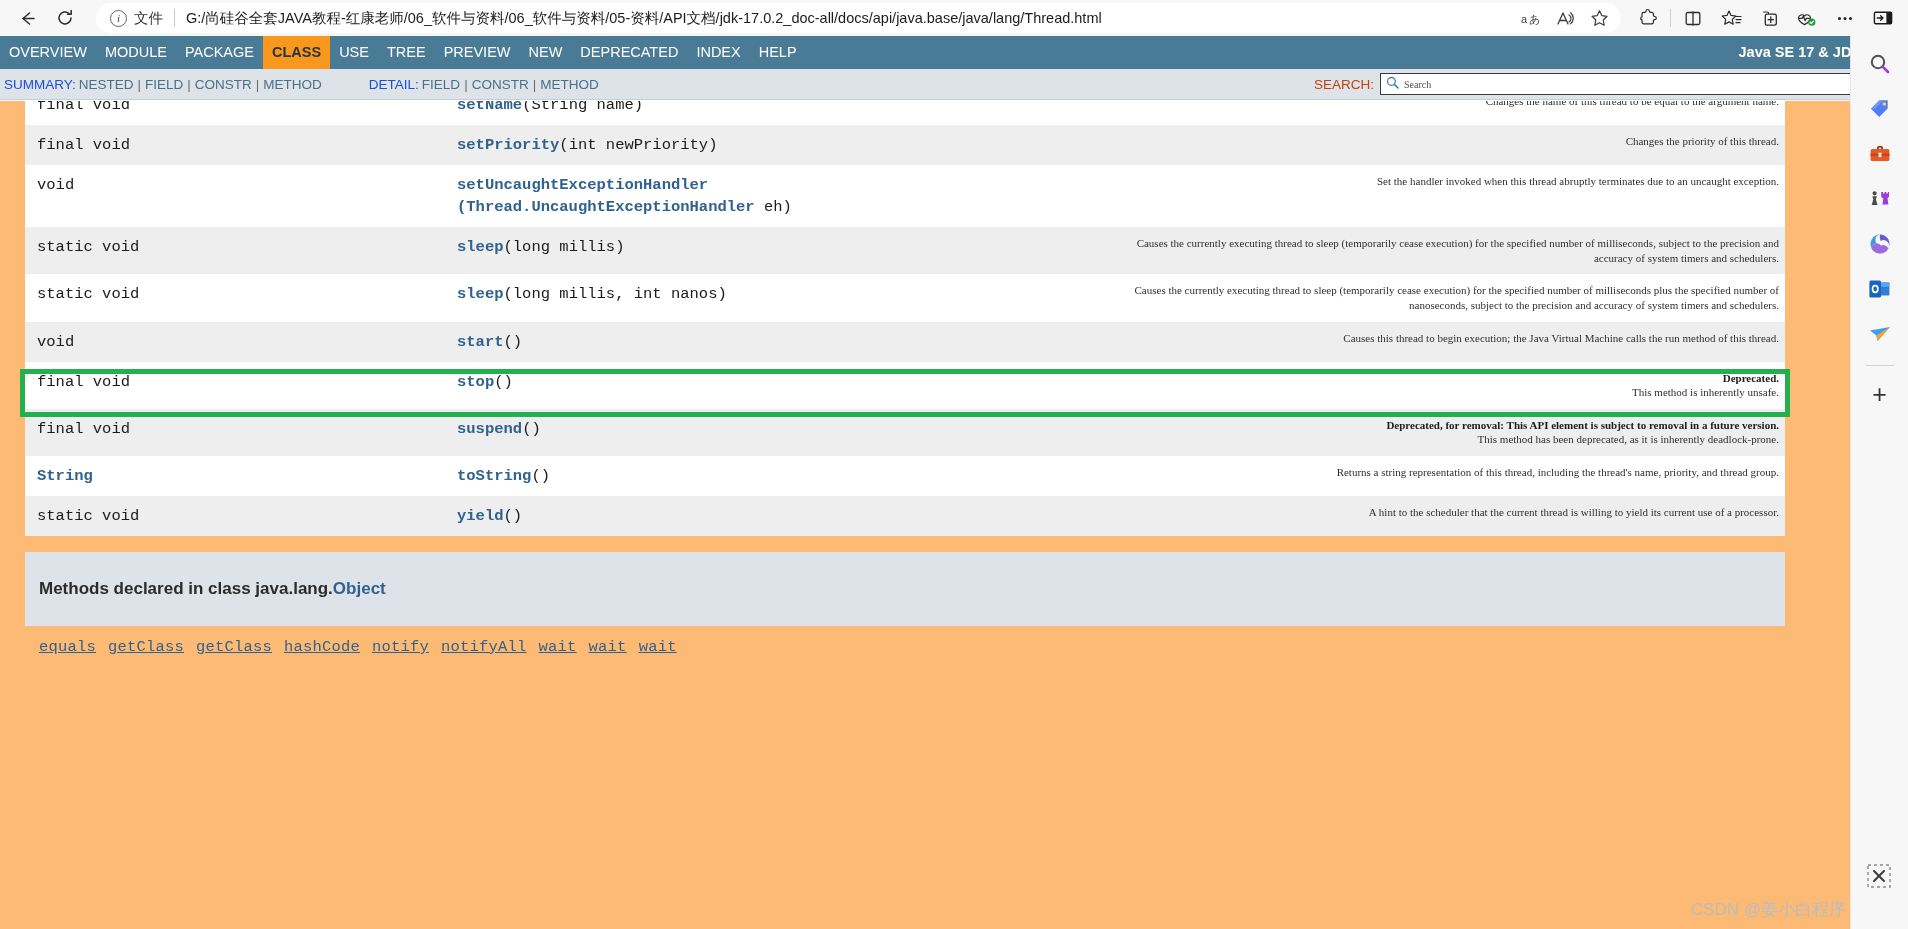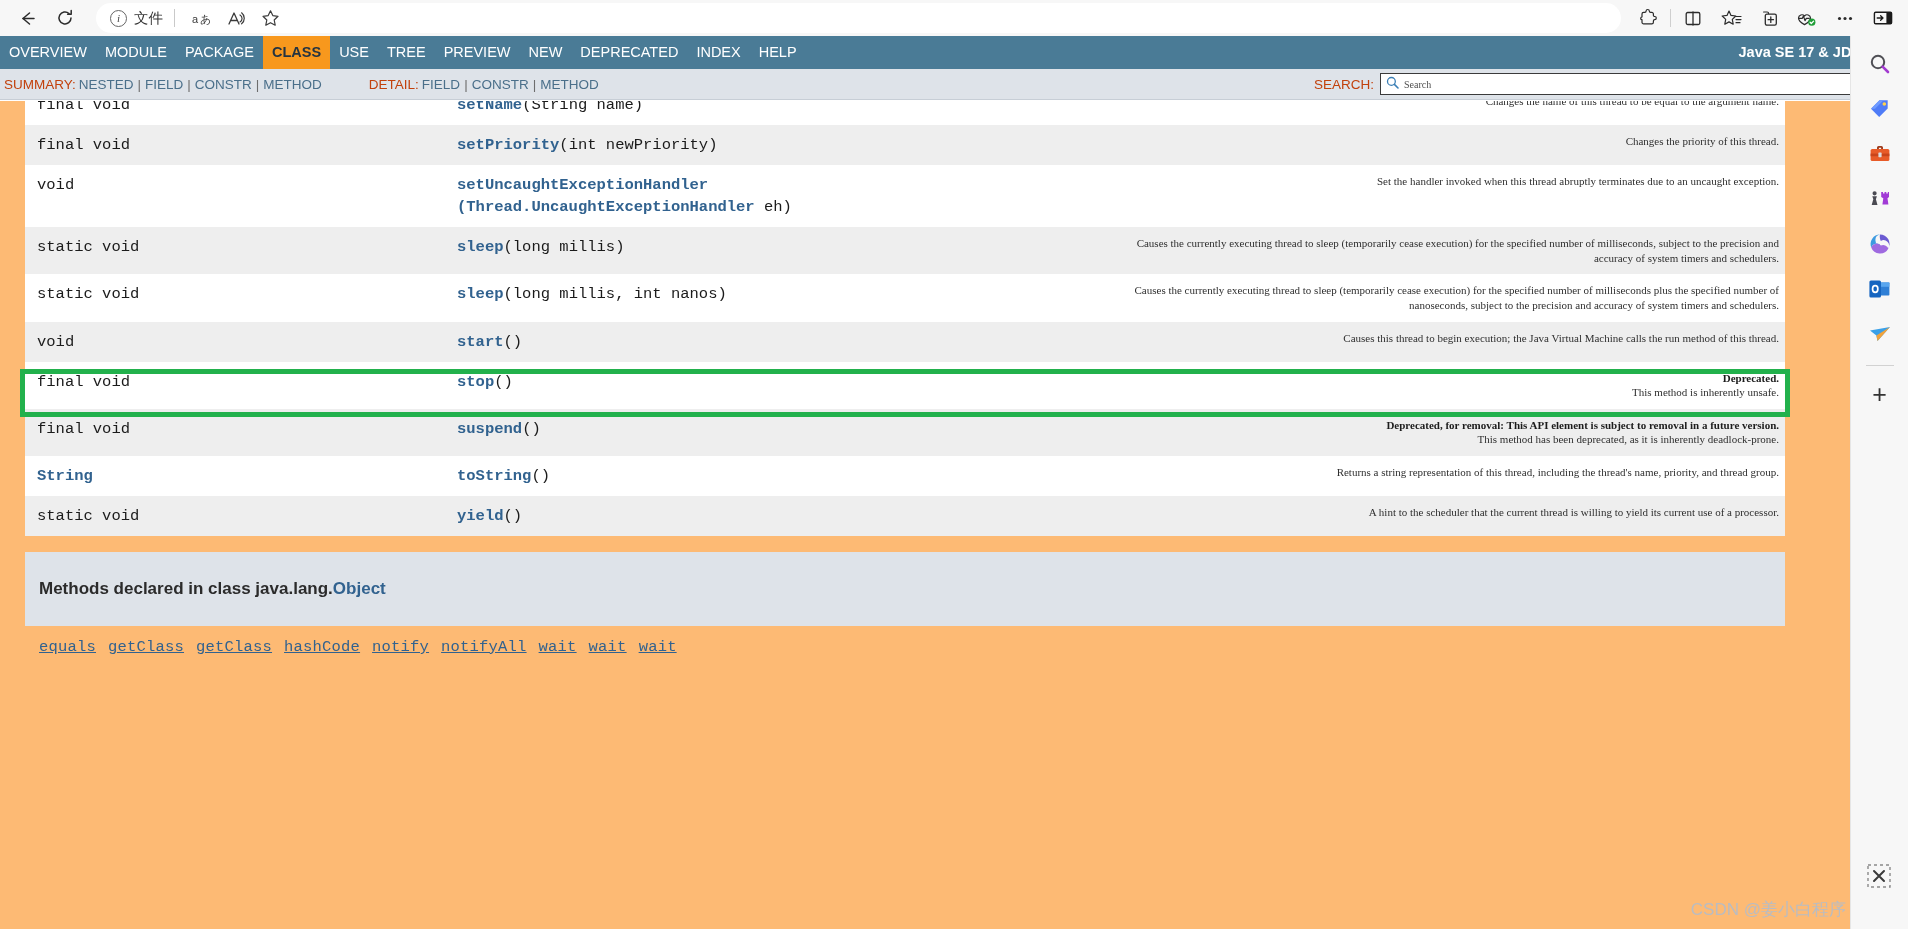--- a/index.html
+++ b/index.html
@@ -118,21 +118,21 @@
     position: relative;
     border-bottom: 1px solid #c7ced6;
   }
   .jd-sub-group {
     display: flex; align-items: baseline;
     font-size: 13.5px; color: #353535;
     white-space: nowrap;
   }
   .jd-sub-group.first { padding-left: 4px; }
   .jd-sub-group.second { margin-left: 44px; }
-  .jd-sub-label { font-weight: normal; color: #c2410c; }
+  .jd-sub-label { font-weight: normal; color: #1d4ed8; }
   .jd-sub-link { color: #4a6f8a; padding: 0 3px; }
   .jd-sub-pipe { color: #6d6d6d; padding: 0 1px; }
 
   .jd-search-wrap {
     position: absolute; right: 8px; top: 4px;
     display: flex; align-items: center;
   }
   .jd-search-label {
     font-size: 13.5px; color: #c2410c; margin-right: 6px;
   }
@@ -307,20 +307,21 @@
     <svg width="18" height="18" viewBox="0 0 18 18" aria-hidden="true">
       <path d="M15 9 a6 6 0 1 1 -2.0 -4.5" fill="none" stroke="#2b2b2b" stroke-width="1.5" stroke-linecap="round"></path>
       <path d="M15.2 1.6 V5.2 H11.6" fill="none" stroke="#2b2b2b" stroke-width="1.5" stroke-linecap="round" stroke-linejoin="round"></path>
     </svg>
   </div>
 
   <div class="omnibox">
     <span class="info-icon">i</span>
     <span class="omni-scheme">文件</span>
     <span class="omni-divider"></span>
+    <span class="omni-url">G:/尚硅谷全套JAVA教程-红康老师/06_软件与资料/06_软件与资料/05-资料/API文档/jdk-17.0.2_doc-all/docs/api/java.base/java/lang/Thread.html</span>
     <span class="omni-icons">
       <span class="omni-icon">
         <svg width="20" height="15" viewBox="0 0 20 15" aria-hidden="true">
           <text x="0" y="12" font-size="11" font-family="Liberation Sans, sans-serif" fill="#3b3b3b">a</text>
           <text x="8" y="12" font-size="11" font-family="DejaVu Sans, sans-serif" fill="#3b3b3b">あ</text>
         </svg>
       </span>
       <span class="omni-icon">
         <svg width="18" height="17" viewBox="0 0 18 17" aria-hidden="true">
           <path d="M2 14 L7 3 L12 14 M4 10.5 H10" fill="none" stroke="#3b3b3b" stroke-width="1.3" stroke-linecap="round" stroke-linejoin="round"></path>

